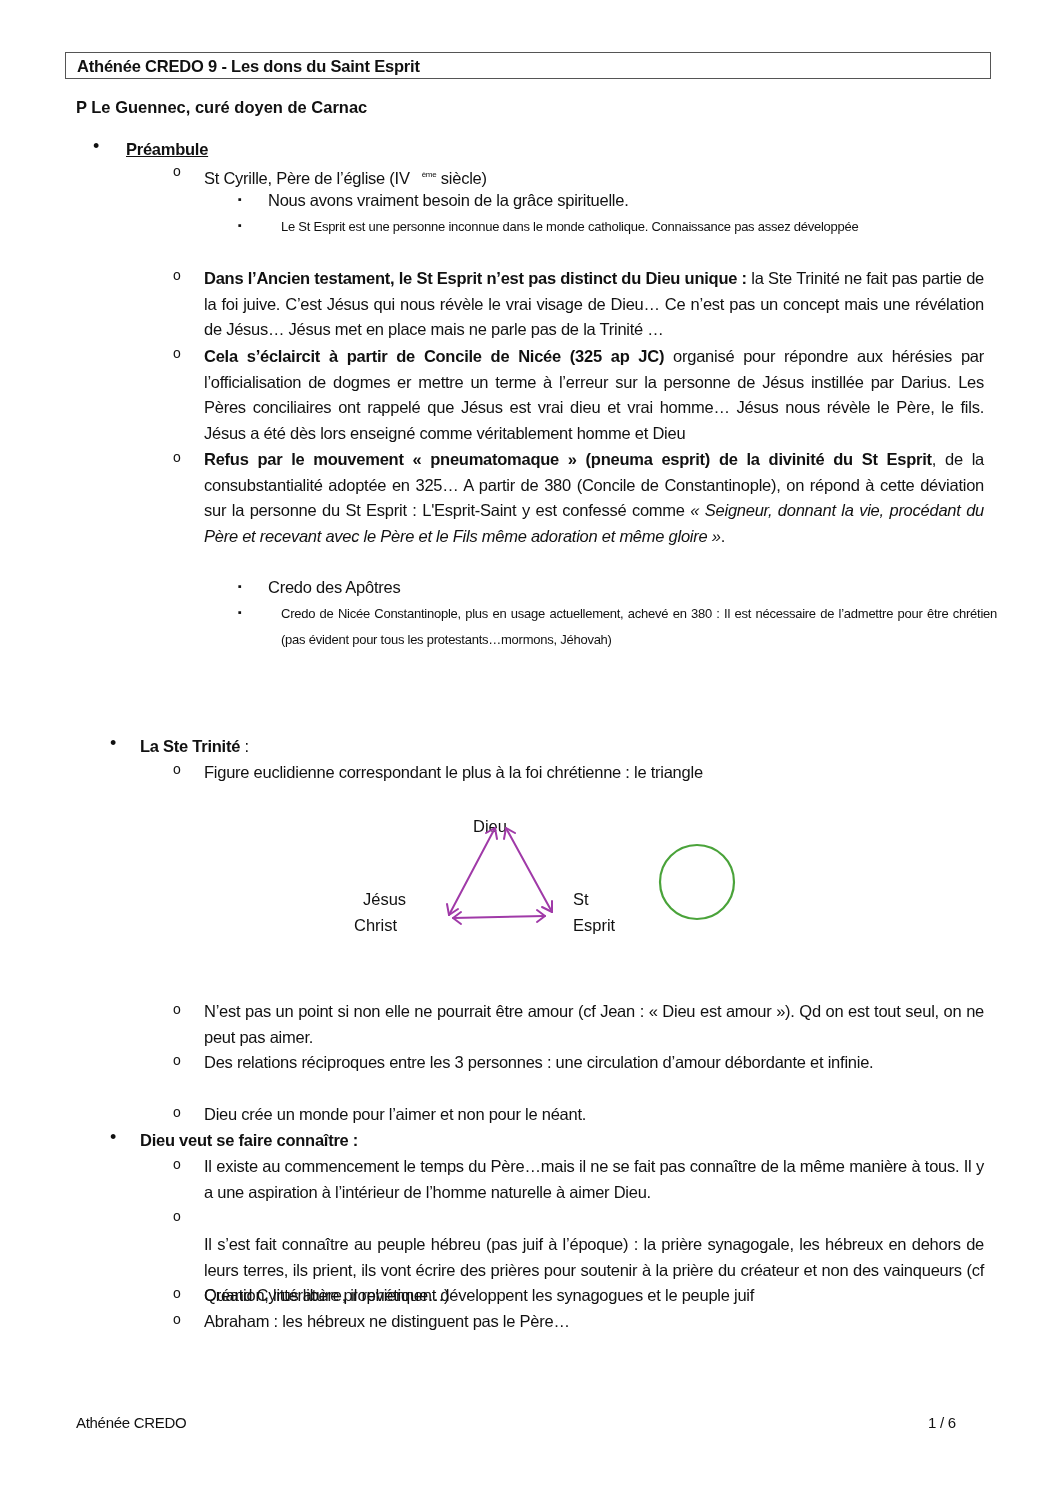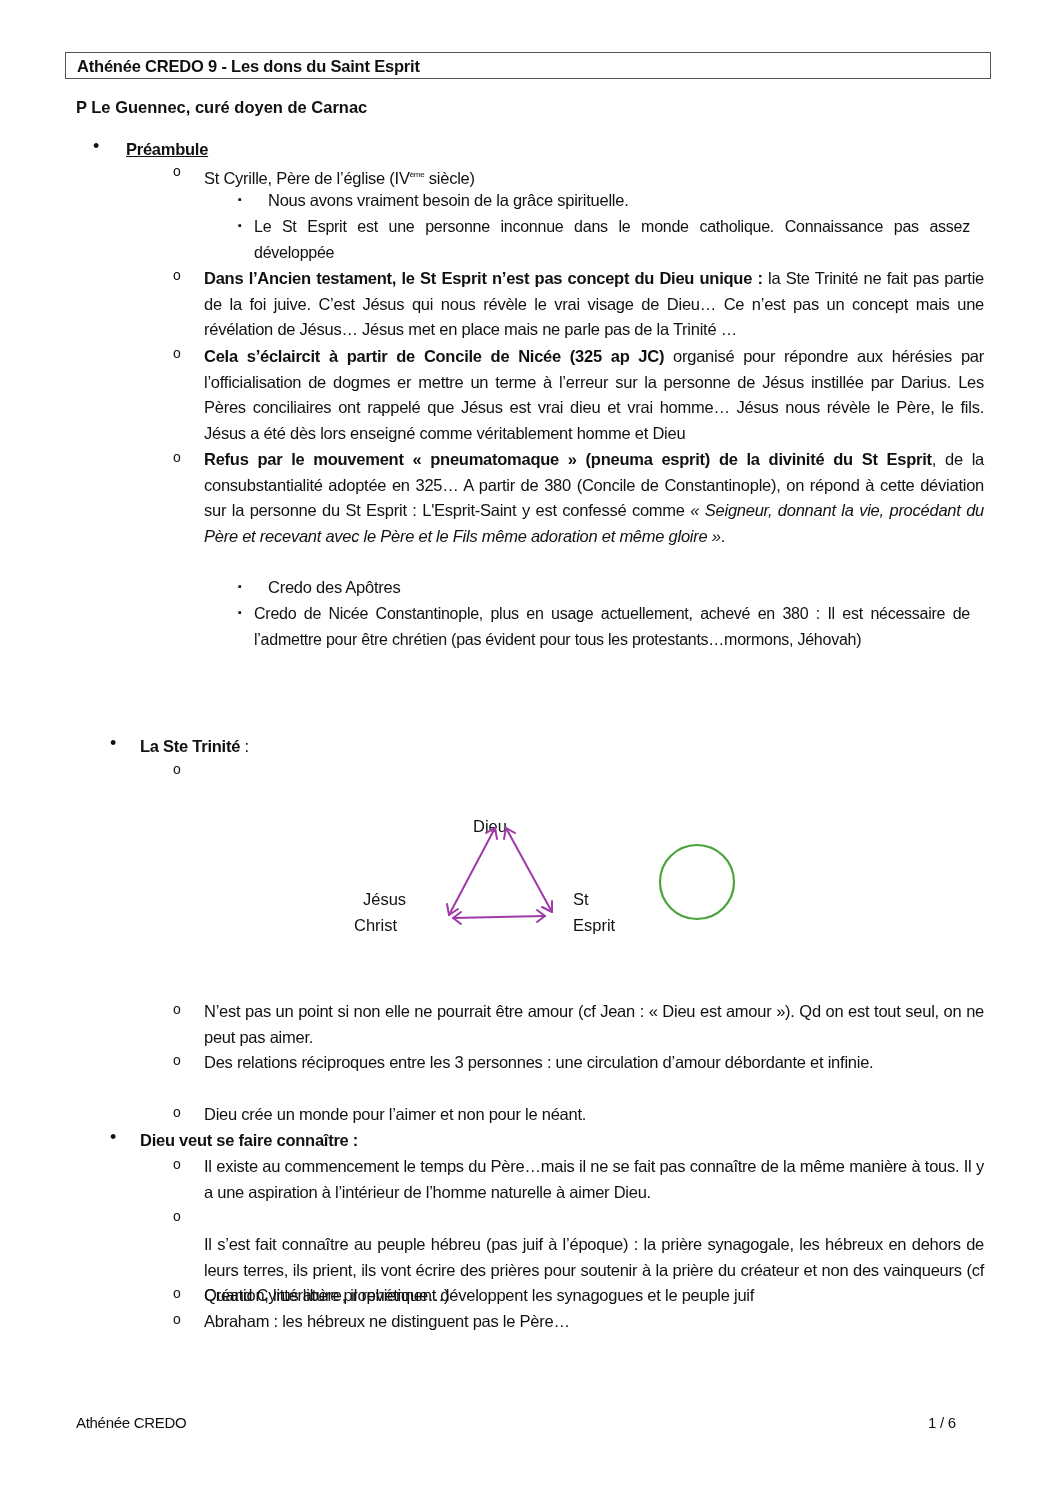--- a/index.html
+++ b/index.html
@@ -17,23 +17,23 @@
     }
     .author { position: absolute; left: 76px; top: 98px; font-size: 16.5px; font-weight: bold; }
     .line { position: absolute; font-size: 16.5px; line-height: 25.7px; white-space: nowrap; letter-spacing: -0.25px; text-align: right; }
     .marker { position: absolute; font-size: 16px; }
     .m-dot { font-size: 18px; }
     .m-o { font-size: 14px; }
     .m-sq { font-size: 11px; }
     b { font-weight: bold; }
     .u { text-decoration: underline; }
     i { font-style: italic; }
-    sup { font-size: 8px; vertical-align: 7px; }
+    sup { font-size: 8px; vertical-align: 7px; margin-left: 12px; }
     .para { position: absolute; left: 204px; width: 780px; font-size: 16.5px; line-height: 25.7px; text-align: justify; letter-spacing: -0.25px; }
-    .para2 { position: absolute; left: 254px; width: 716px; font-size: 16px; line-height: 25.7px; text-align: justify; letter-spacing: -0.25px; }
+    .para2 { position: absolute; left: 281px; width: 716px; font-size: 13px; line-height: 25.7px; text-align: justify; letter-spacing: -0.25px; }
     .diagram { position: absolute; left: 350px; top: 795px; width: 400px; height: 160px; }
     .dlabel { position: absolute; font-family: "Liberation Sans", sans-serif; font-size: 16.5px; line-height: 25.7px; }
     .footer { position: absolute; top: 1414px; font-size: 15px; letter-spacing: -0.3px; }
   </style>
 </head>
 <body>
 
 <div class="page">
 
   <div class="title-box">Athénée CREDO 9 - Les dons du Saint Esprit</div>
@@ -49,40 +49,41 @@
     <span>St Cyrille, Père de l’église (IV</span><sup>ème</sup><span> siècle)</span>
   </div>
 
   <span class="marker m-sq" style="left:238px;top:193px;">▪</span>
   <div class="line" style="left:268px;top:188px;">Nous avons vraiment besoin de la grâce spirituelle.</div>
 
   <span class="marker m-sq" style="left:238px;top:219px;">▪</span>
   <div class="para2" style="top:214px;">Le St Esprit est une personne inconnue dans le monde catholique. Connaissance pas assez développée</div>
 
   <span class="marker m-o" style="left:173px;top:267px;">o</span>
-  <div class="para" style="top:266px;"><b>Dans l’Ancien testament, le St Esprit n’est pas concept du Dieu unique :</b><span> la Ste Trinité ne fait pas partie de la foi juive. C’est Jésus qui nous révèle le vrai visage de Dieu… Ce n’est pas un concept mais une révélation de Jésus… Jésus met en place mais ne parle pas de la Trinité …</span></div>
+  <div class="para" style="top:266px;"><b>Dans l’Ancien testament, le St Esprit n’est pas distinct du Dieu unique :</b><span> la Ste Trinité ne fait pas partie de la foi juive. C’est Jésus qui nous révèle le vrai visage de Dieu… Ce n’est pas un concept mais une révélation de Jésus… Jésus met en place mais ne parle pas de la Trinité …</span></div>
 
   <span class="marker m-o" style="left:173px;top:345px;">o</span>
   <div class="para" style="top:344px;"><b>Cela s’éclaircit à partir de Concile de Nicée (325 ap JC)</b><span> organisé pour répondre aux hérésies par l’officialisation de dogmes er mettre un terme à l’erreur sur la personne de Jésus instillée par Darius. Les Pères conciliaires ont rappelé que Jésus est vrai dieu et vrai homme… Jésus nous révèle le Père, le fils. Jésus a été dès lors enseigné comme véritablement homme et Dieu</span></div>
 
   <span class="marker m-o" style="left:173px;top:449px;">o</span>
   <div class="para" style="top:447px;"><b>Refus par le mouvement « pneumatomaque » (pneuma esprit) de la divinité du St Esprit</b><span>, de la consubstantialité adoptée en 325… A partir de 380 (Concile de Constantinople), on répond à cette déviation sur la personne du St Esprit : L'Esprit-Saint y est confessé comme </span><i>« Seigneur, donnant la vie, procédant du Père et recevant avec le Père et le Fils même adoration et même gloire »</i><span>.</span></div>
 
   <span class="marker m-sq" style="left:238px;top:580px;">▪</span>
   <div class="line" style="left:268px;top:575px;">Credo des Apôtres</div>
 
   <span class="marker m-sq" style="left:238px;top:606px;">▪</span>
   <div class="para2" style="top:601px;">Credo de Nicée Constantinople, plus en usage actuellement, achevé en 380 : Il est nécessaire de l’admettre pour être chrétien (pas évident pour tous les protestants…mormons, Jéhovah)</div>
 
   <span class="marker m-dot" style="left:110px;top:733px;">•</span>
   <div class="line" style="left:140px;top:734px;">
     <b>La Ste Trinité</b><span> :</span>
   </div>
 
   <span class="marker m-o" style="left:173px;top:761px;">o</span>
+  <div class="line" style="left:204px;top:760px;">Figure euclidienne correspondant le plus à la foi chrétienne : le triangle</div>
 
   <div class="diagram">
     <div class="dlabel" style="left:123px;top:7px;margin-top:12px;">Dieu</div>
     <div class="dlabel" style="left:13px;top:92px;">Jésus</div>
     <div class="dlabel" style="left:4px;top:118px;">Christ</div>
     <div class="dlabel" style="left:223px;top:92px;">St</div>
     <div class="dlabel" style="left:223px;top:118px;">Esprit</div>
     <svg width="400" height="160" style="position:absolute;left:0;top:0;">
       <g id="arrows" fill="none" stroke-width="2" stroke-linecap="round" stroke-linejoin="round" stroke="#a03aa8">
         <g>

